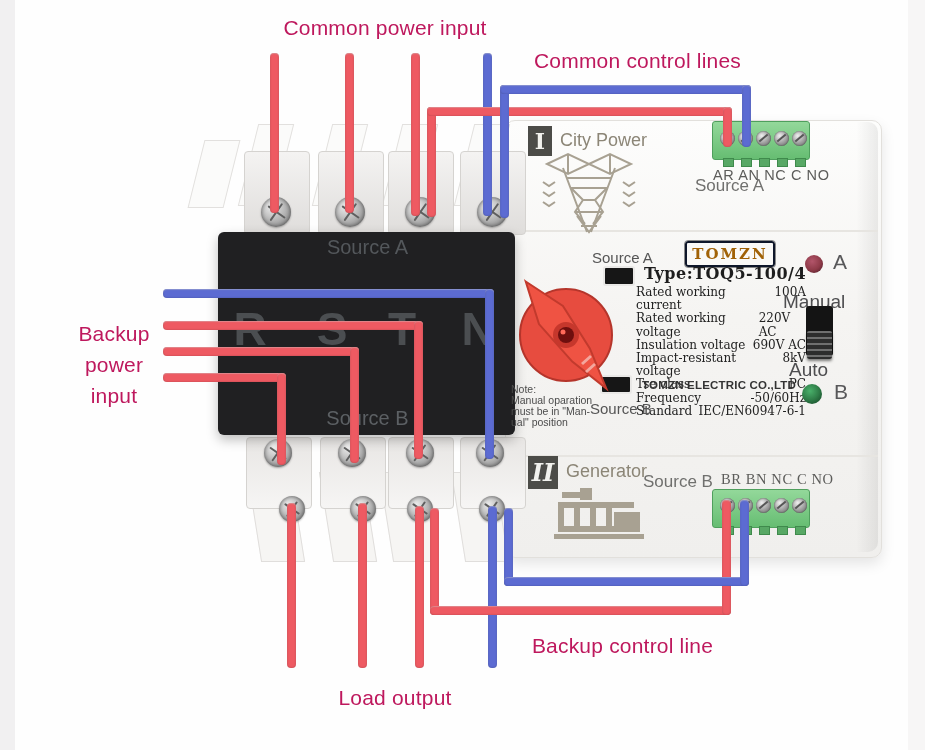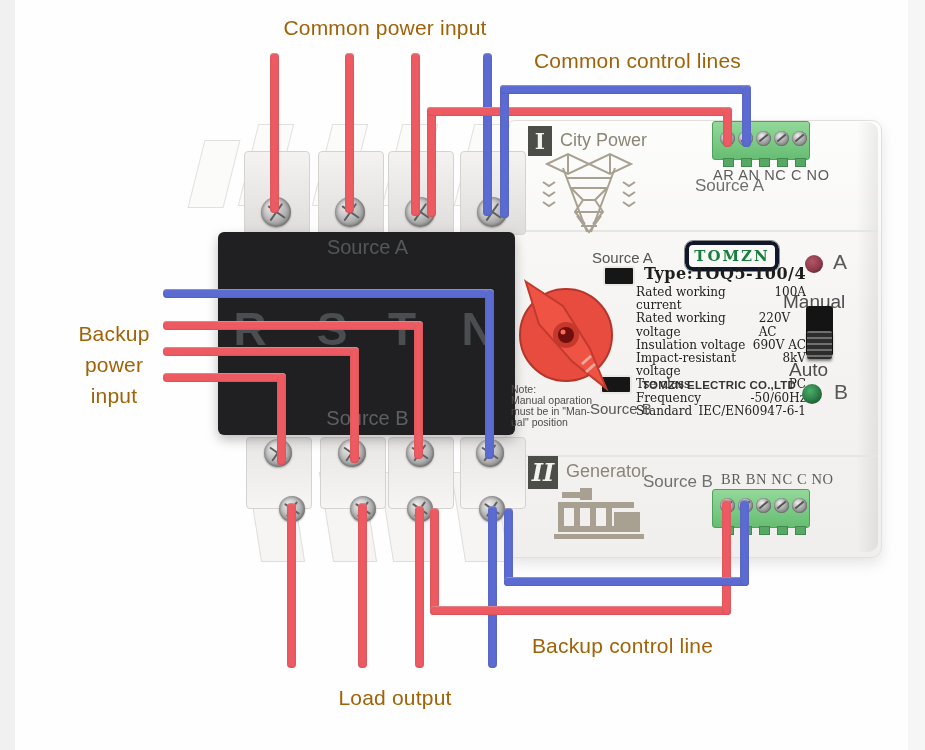--- a/index.html
+++ b/index.html
@@ -1,21 +1,21 @@
 <!DOCTYPE html>
 <html style="--wire-red: #ee5a62; --wire-blue: #5c6bd2; --switch-black: #202022; --terminal-green: #79c983; --knob-red: #e74c3f; --led-a-red: #8e3a48; --led-b-green: #2f7d48; --label-gray: #3a3a3a; --icon-olive: #a8a192;"><head>
 <meta charset="utf-8">
 <style>
   html,body{margin:0;padding:0;background:#fff;}
   #canvas{position:relative;width:925px;height:750px;background:#fefefe;overflow:hidden;
           font-family:"Liberation Sans",sans-serif;}
   .strip{position:absolute;top:0;height:100%;z-index:0;}
   .abs{position:absolute;}
   
-  .lbl{position:absolute;color:#a16207;font-size:21px;text-align:center;z-index:50;letter-spacing:.2px;}
+  .lbl{position:absolute;color:#be185d;font-size:21px;text-align:center;z-index:50;letter-spacing:.2px;}
   
   .wire{position:absolute;border-radius:4px;z-index:40;box-shadow:inset 0 0 2px rgba(0,0,0,.28), inset 0 1px 1px rgba(255,255,255,.35);}
   .wred{background:var(--wire-red,#ee5a62);}
   .wblue{background:var(--wire-blue,#5c6bd2);}
   
   .module{position:absolute;left:505px;top:120px;width:375px;height:436px;border-radius:10px;
           background:linear-gradient(180deg,#fdfdfc,#f5f4f2 45%,#f0efed);
           border:1px solid #e2e0dc;box-shadow:0 6px 14px rgba(0,0,0,.10);z-index:2;}
   .mod-sep{position:absolute;background:#e7e5e1;z-index:6;}
   .mod-shadow{position:absolute;left:856px;top:122px;width:22px;height:430px;z-index:5;
@@ -29,23 +29,23 @@
   .gblock{position:absolute;width:96px;height:37px;z-index:12;border-radius:3px;
           background:linear-gradient(180deg,#93d89a,#66bd72);border:1px solid #4f9f5d;}
   .gscrew{position:absolute;width:15px;height:15px;border-radius:50%;z-index:14;
           background:radial-gradient(circle at 38% 32%,#efefef,#9d9d9d 55%,#6c6c6c);box-shadow:inset 0 0 2px rgba(0,0,0,.6);}
   .gscrew::after{content:"";position:absolute;left:2px;top:6px;width:11px;height:2px;background:#565656;transform:rotate(-40deg);}
   .gtab{position:absolute;width:9px;height:7px;background:#58a865;border:1px solid #3f8a4c;z-index:12;}
   
   .face-small{position:absolute;color:#555;font-size:15px;z-index:15;}
   .win{position:absolute;background:#161616;z-index:15;border-radius:1px;box-shadow:0 0 0 2px #e9e8e6;}
   .logo{position:absolute;left:685px;top:241px;width:86px;height:22px;z-index:15;
-        border:4px solid #0f172a;outline:1px solid #8a8a8a;border-radius:8px;background:#faf9f7;
+        border:2px solid #0f172a;outline:1px solid #8a8a8a;border-radius:3px;background:#faf9f7;
         display:flex;align-items:center;justify-content:center;
-        font-family:"DejaVu Serif",serif;font-weight:bold;font-size:15px;letter-spacing:2px;color:#15803d;}
+        font-family:"DejaVu Serif",serif;font-weight:bold;font-size:15px;letter-spacing:2px;color:#a16207;}
   .typeline{position:absolute;left:636px;top:264px;width:178px;text-align:center;z-index:15;
         font-family:"DejaVu Serif",serif;font-weight:bold;font-size:16px;color:#1d1d1d;letter-spacing:.5px;}
   .specs{position:absolute;left:636px;top:286px;width:170px;z-index:15;
         font-family:"DejaVu Serif",serif;font-size:12px;line-height:13.2px;color:#222;}
   .specs .row{display:flex;justify-content:space-between;}
   .company{position:absolute;left:642px;top:379px;z-index:15;font-weight:bold;font-size:11.5px;color:#333;letter-spacing:.2px;}
   .note{position:absolute;left:511px;top:384px;width:86px;z-index:15;font-size:10.5px;line-height:11px;color:#4c4c4c;}
   .led{position:absolute;border-radius:50%;z-index:15;}
   .led-lbl{position:absolute;color:#58585a;font-size:21px;z-index:15;}
   .mode-lbl{position:absolute;color:#4e4e50;font-size:19px;z-index:15;}

